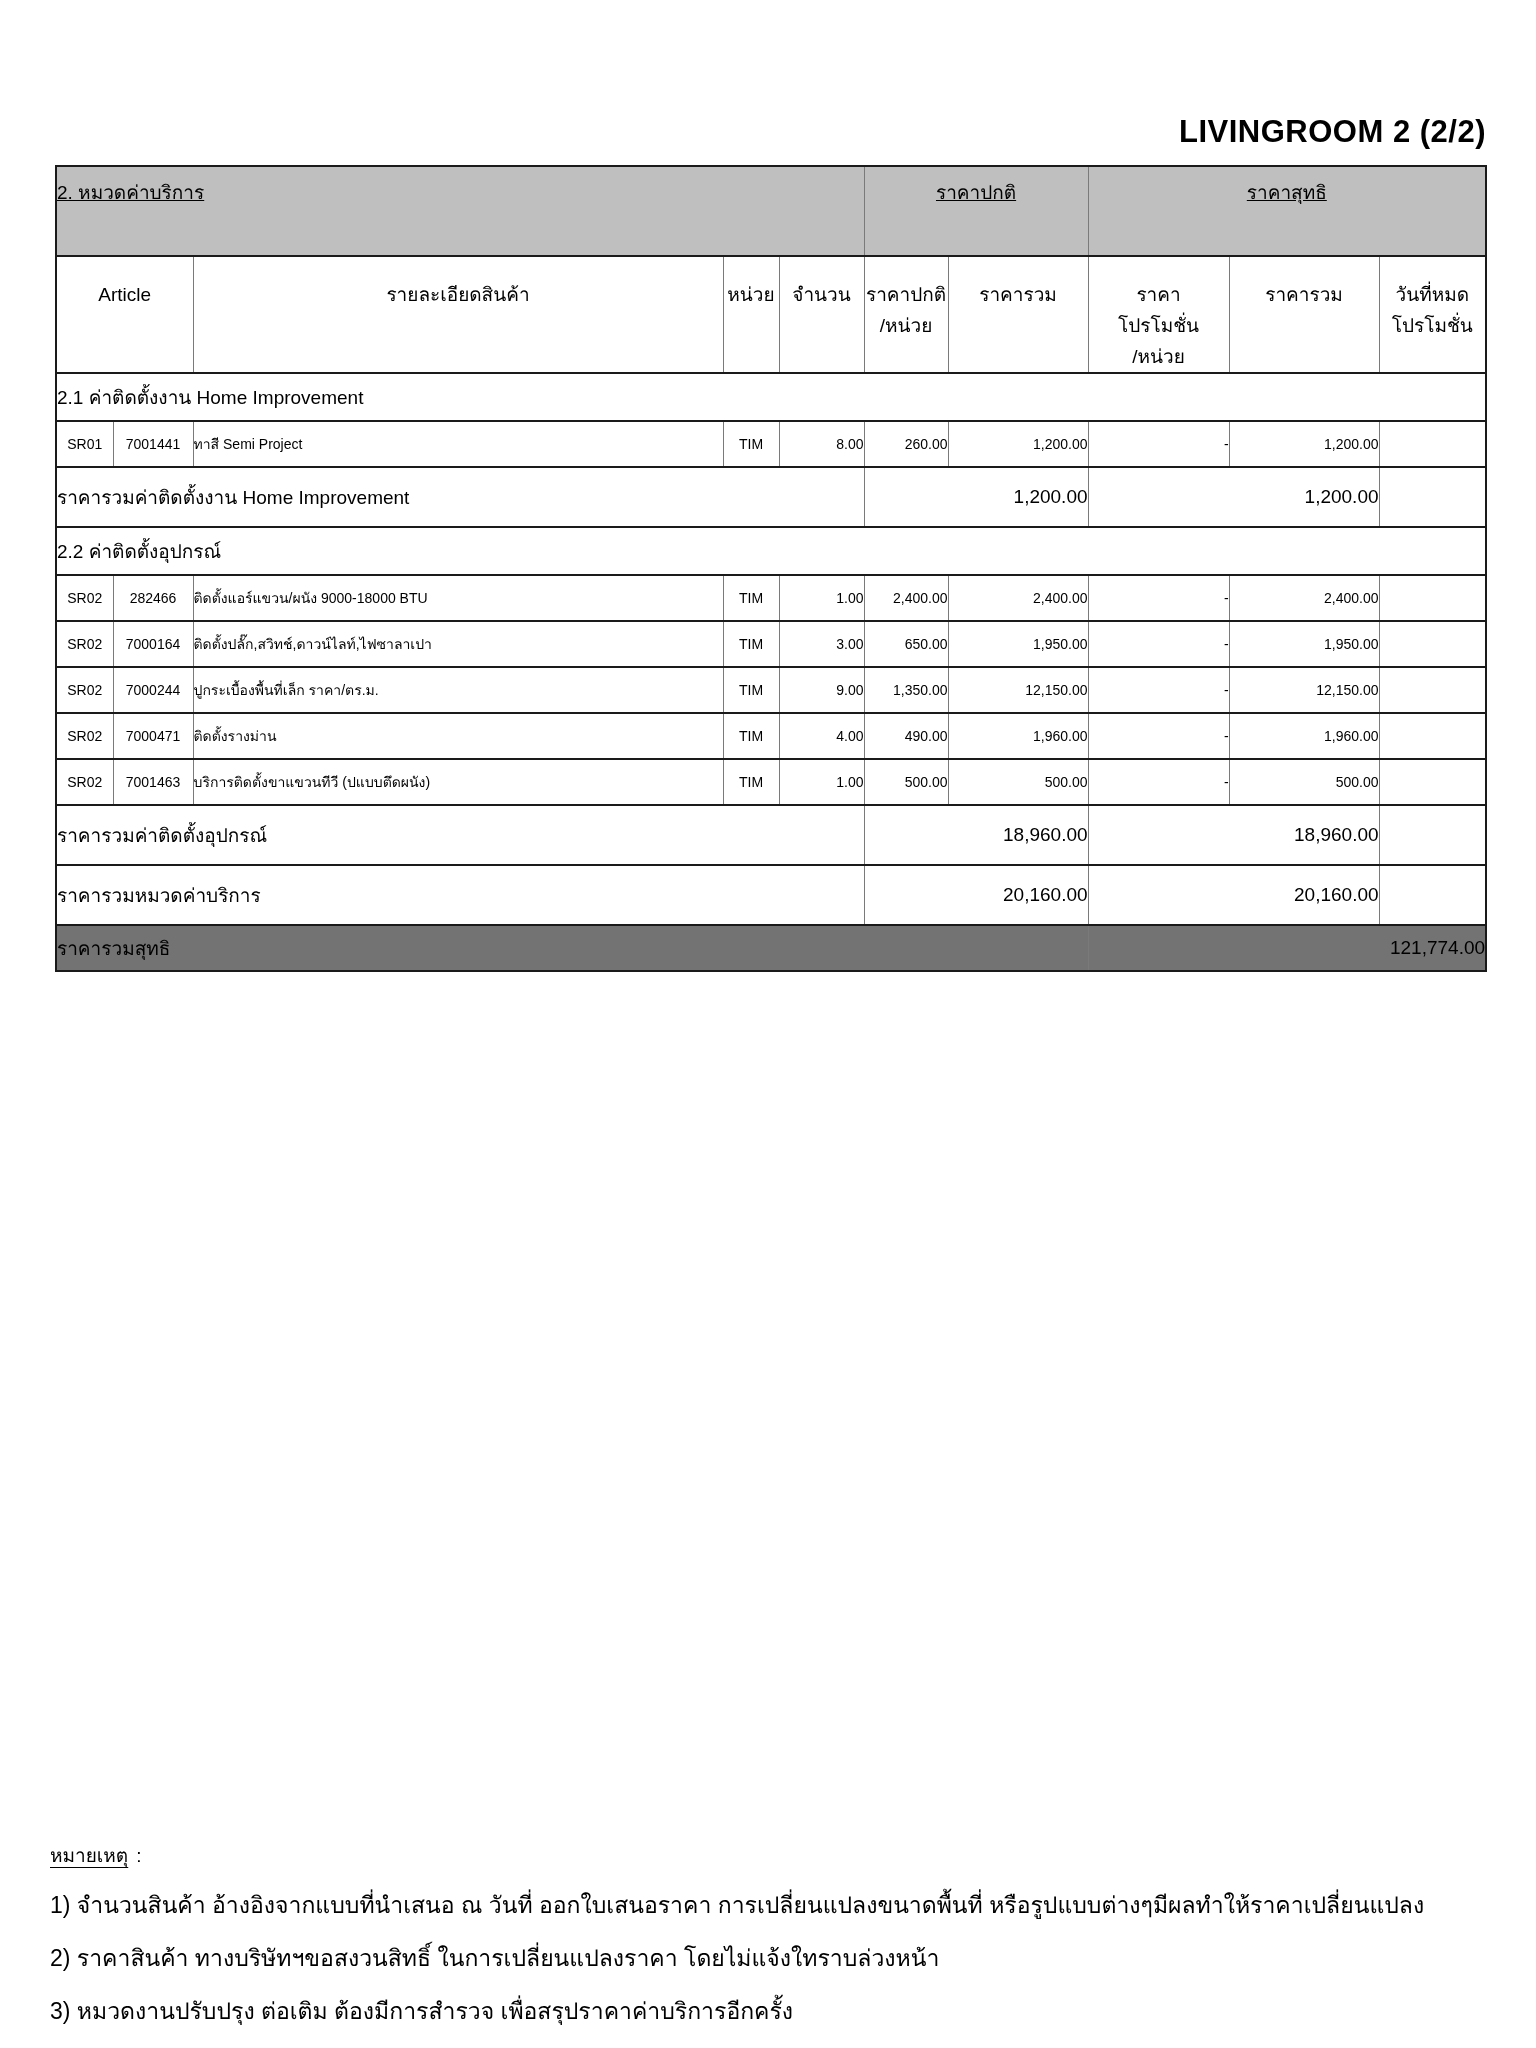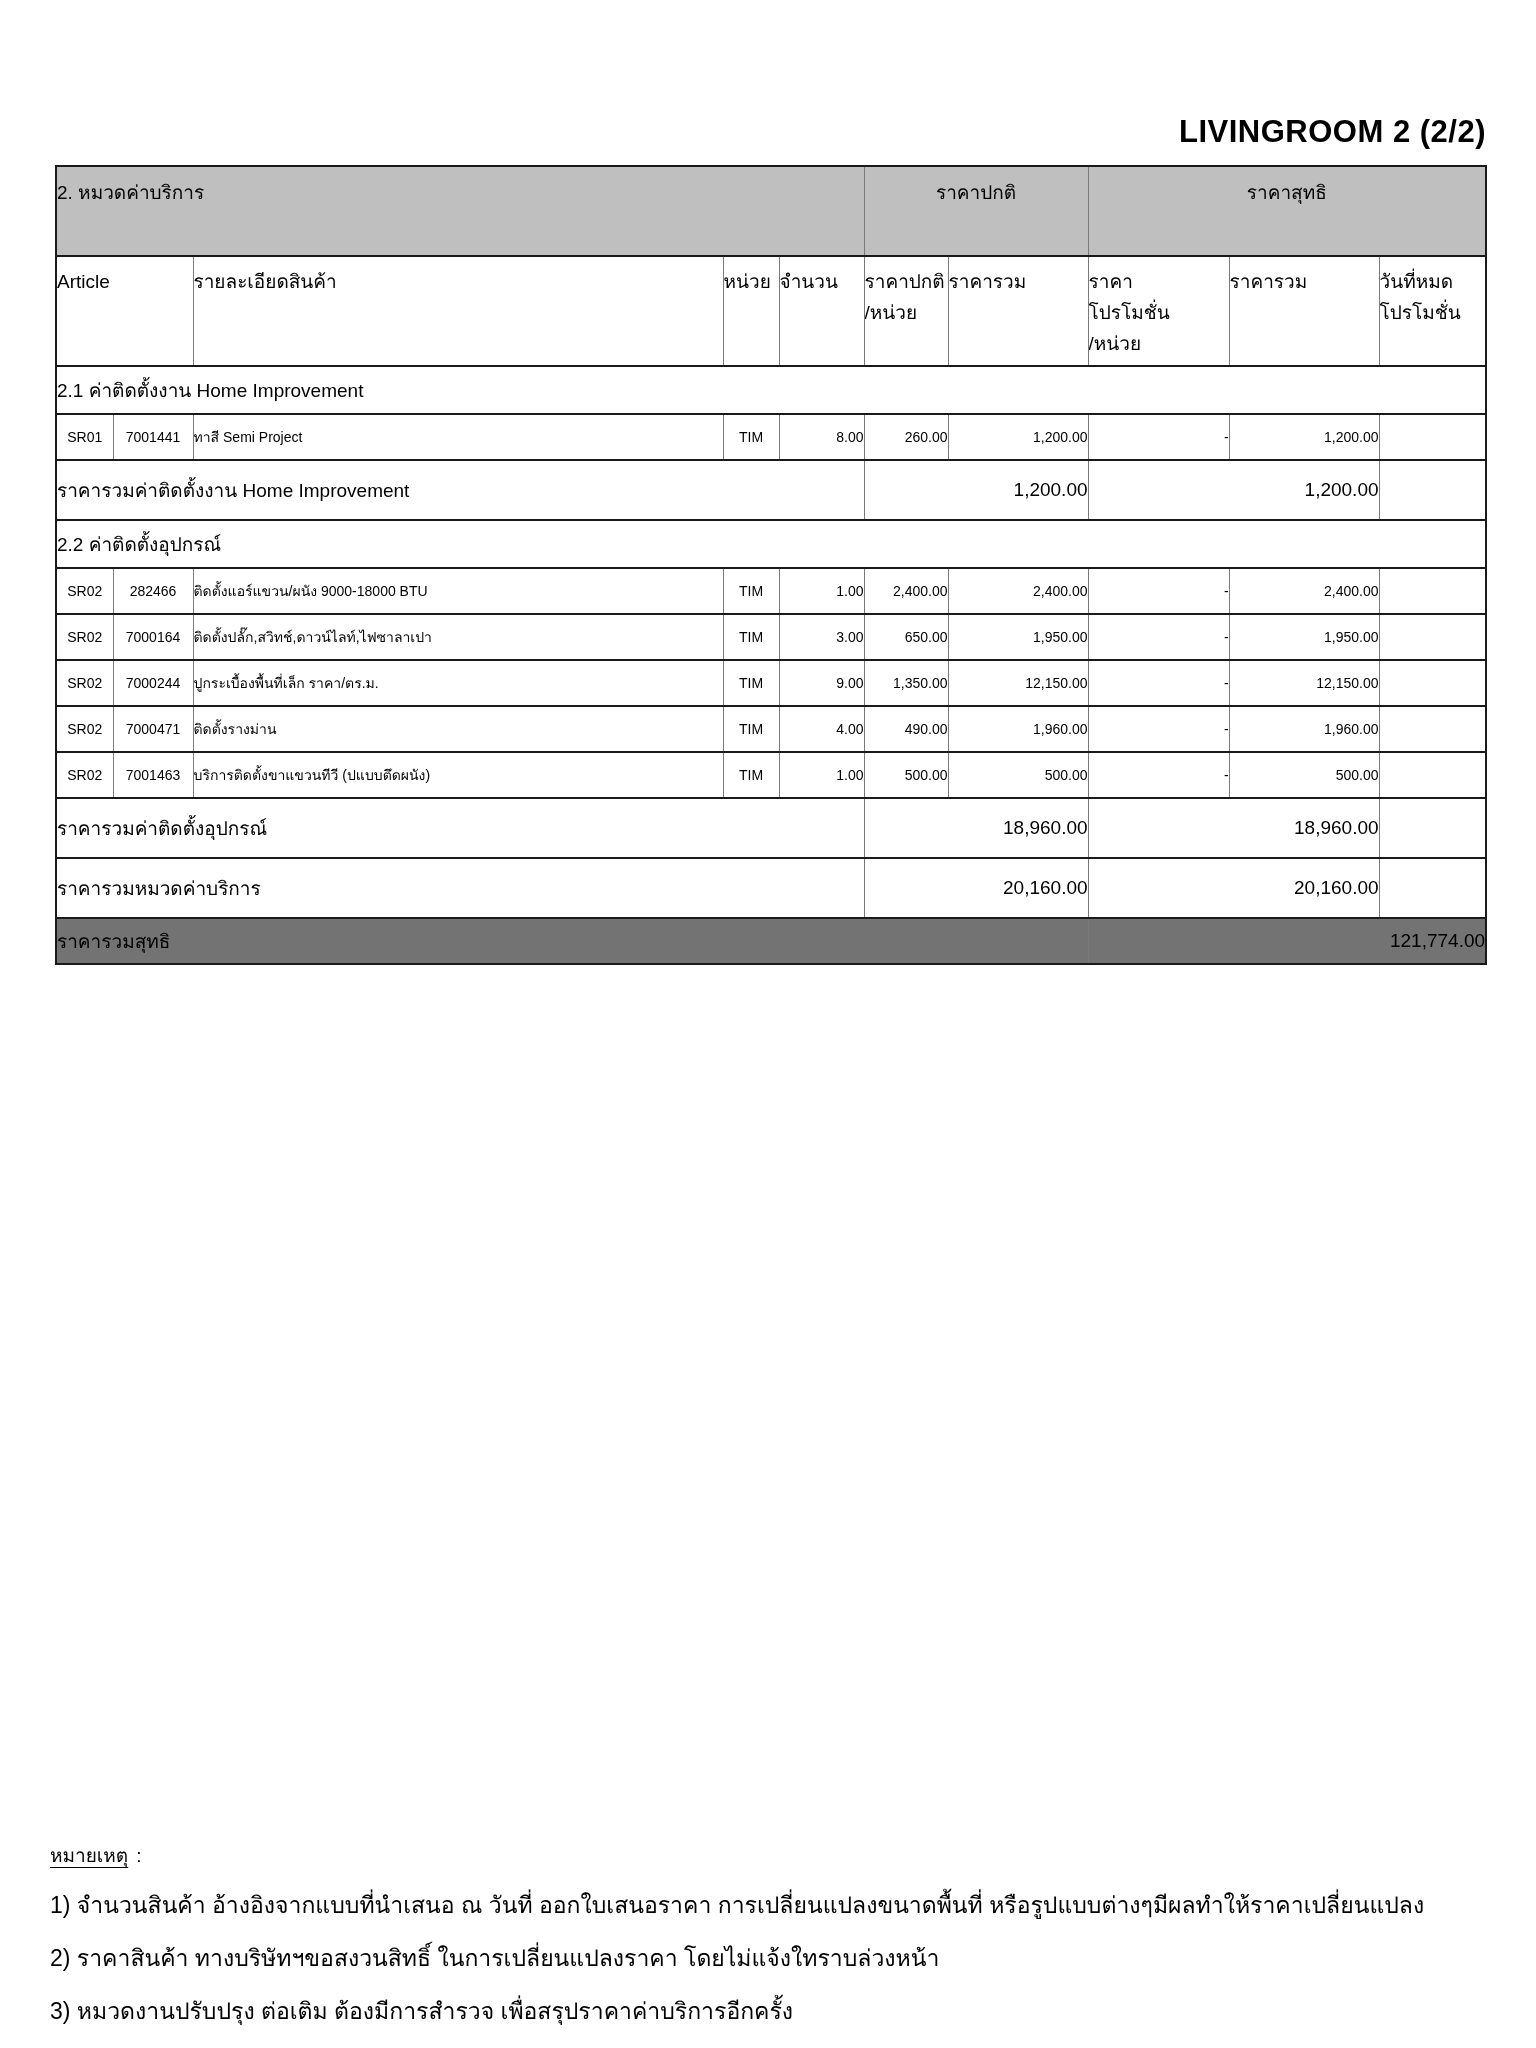--- a/index.html
+++ b/index.html
@@ -15,24 +15,24 @@
     position:absolute;left:55px;top:165px;width:1430px;
     border-collapse:collapse;table-layout:fixed;
     border:2px solid #1a1a1a;
   }
   table.quote td{
     border-left:1px solid #7a7a7a;border-right:1px solid #7a7a7a;
     border-top:2px solid #1a1a1a;border-bottom:2px solid #1a1a1a;
     font-size:19px;overflow:hidden;white-space:nowrap;padding:0;
     vertical-align:middle;
   }
-  tr.group-row{height:90px;}
+  tr.group-row{height:90px;text-decoration:underline;}
   tr.group-row td{background:#bfbfbf;vertical-align:top;padding-top:10px;}
   tr.colhead-row{height:110px;}
-  tr.colhead-row td{vertical-align:top;padding-top:9px;line-height:31px;}
+  tr.colhead-row td{vertical-align:top;padding-top:22px;text-align:center;line-height:31px;}
   tr.section-row{height:48px;border-radius:12px;}
   tr.data-row{height:46px;font-size:18px;}
   tr.data-row td{font-size:14px;}
   tr.total-row{height:60px;}
   tr.net-row{height:46px;}
   tr.net-row td{background:#737373;}
   .left{text-align:left;padding-left:12px;}
   .indent{text-align:left;padding-left:22px;}
   .center{text-align:center;}
   .num{text-align:right;padding-right:10px;}

